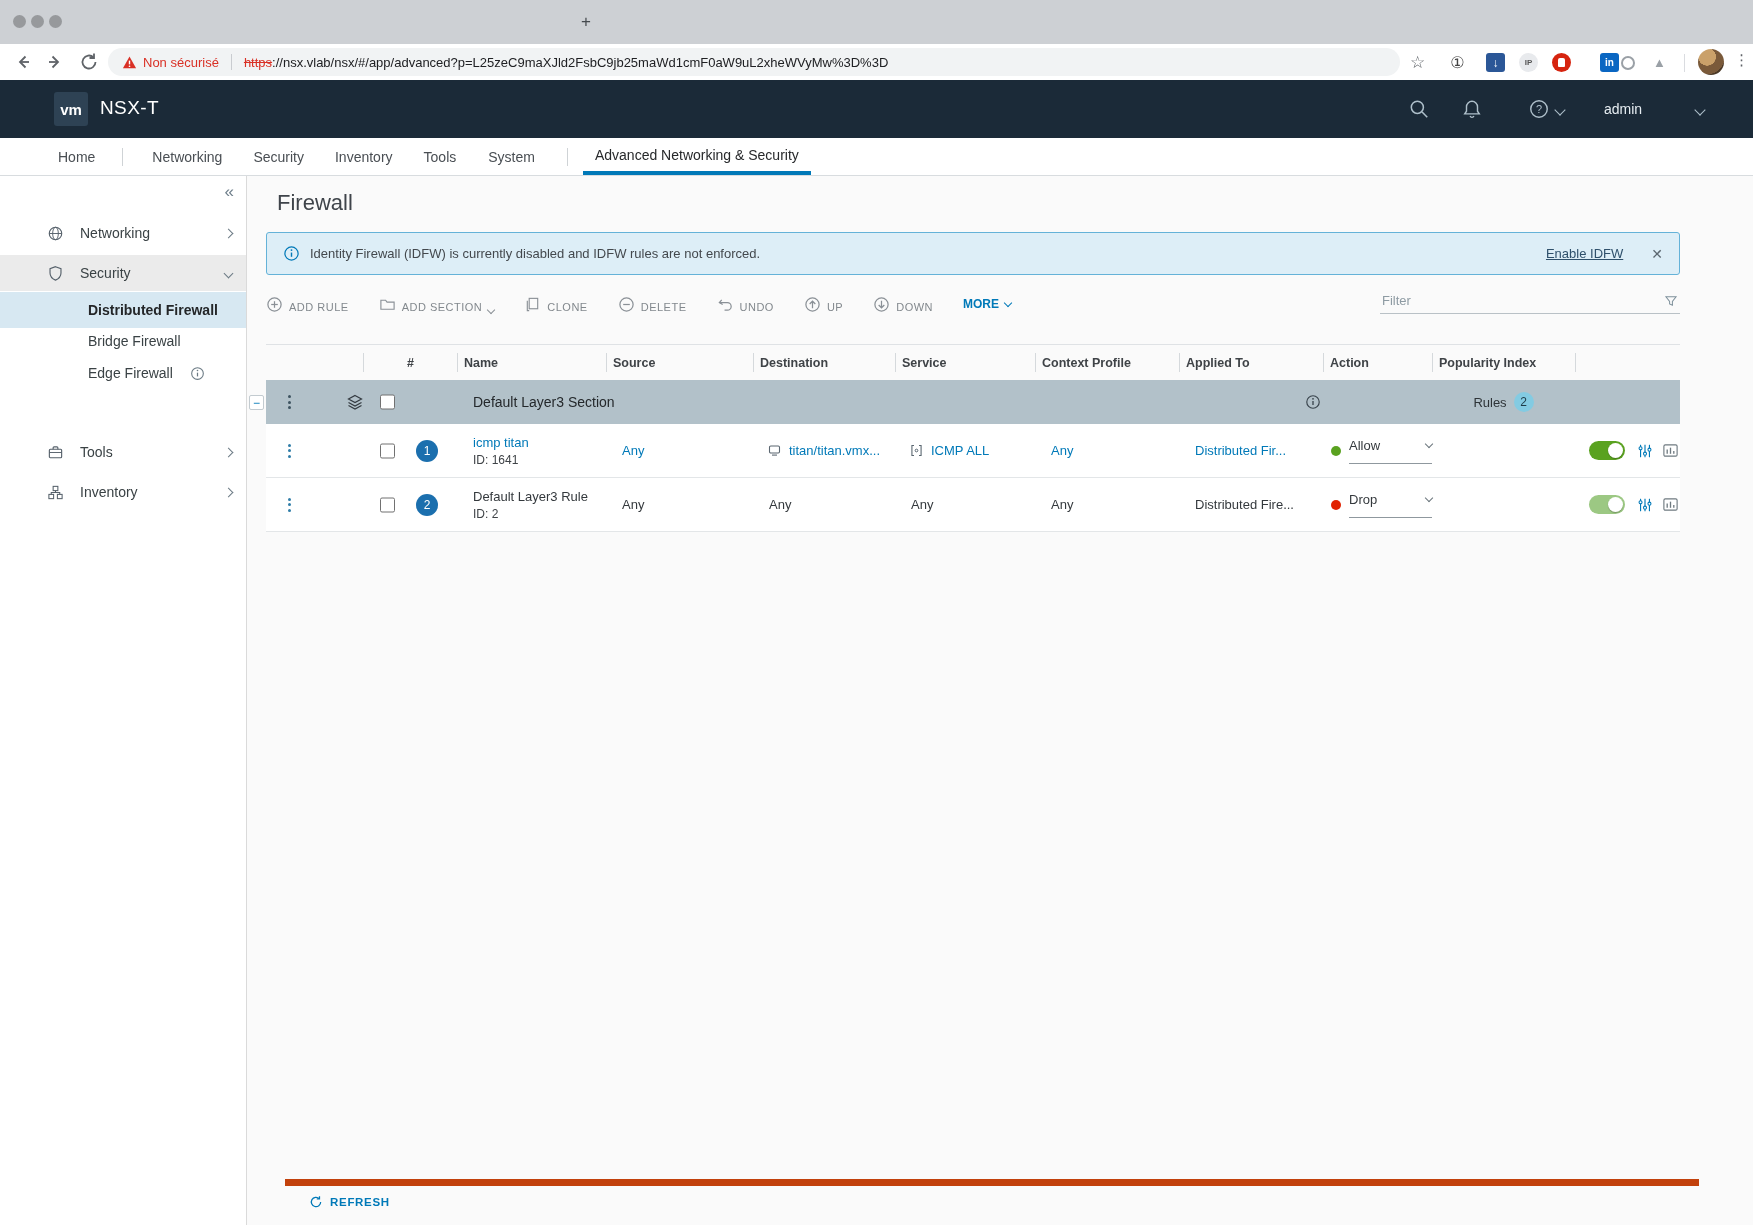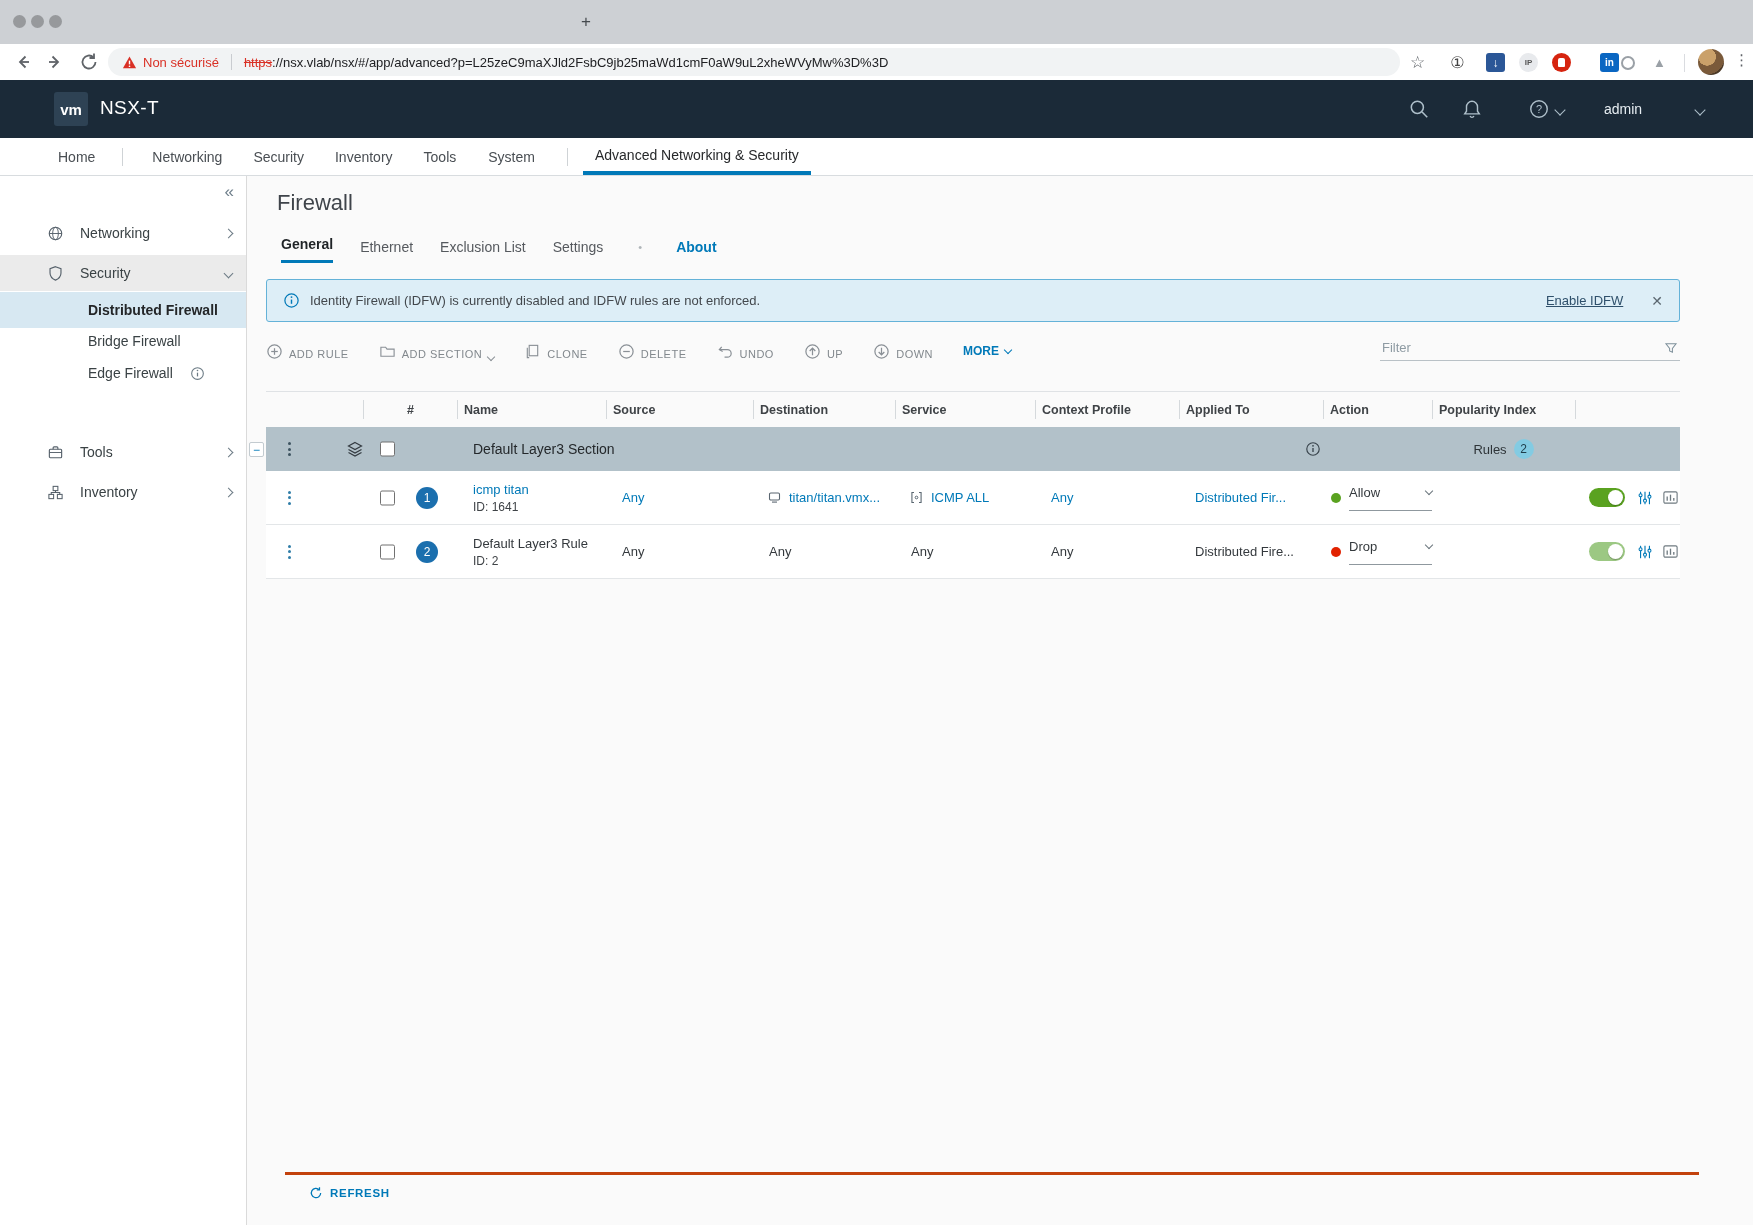--- a/index.html
+++ b/index.html
@@ -164,21 +164,21 @@
   .pop-bar { margin-left:14px; width:123px; height:19px; background:#ebebeb; border-radius:2px; }
   .end-cell { display:flex; align-items:center; padding-left:14px; }
   .toggle { position:relative; width:36px; height:19px; border-radius:10px; cursor:pointer; flex:0 0 auto; }
   .toggle.on { background:#5aa220; }
   .toggle.on-pale { background:#9cc883; }
   .toggle::after { content:""; position:absolute; right:2px; top:2px; width:15px; height:15px;
      border-radius:50%; background:#fff; box-shadow:0 1px 1px rgba(0,0,0,.25); }
   .tune-ic { width:16px; height:16px; color:#0079b8; margin-left:12px; cursor:pointer; }
   .chart-ic { width:17px; height:17px; color:#6f7a80; margin-left:9px; cursor:pointer; }
 
-  #footer { position:absolute; left:19px; bottom:15px; width:1414px; height:38px; border-top:3px solid #c2410c;
+  #footer { position:absolute; left:19px; bottom:8px; width:1414px; height:38px; border-top:7px solid #c2410c;
      display:flex; align-items:center; }
   #refresh-btn { display:flex; align-items:center; margin-left:24px; color:#0079b8; font-size:11.5px;
      font-weight:bold; letter-spacing:.7px; cursor:pointer; }
   #refresh-btn svg { width:14px; height:14px; margin-right:7px; }
 </style>
 </head>
 <body>
 
 <svg width="0" height="0" style="position:absolute">
   <defs>
@@ -441,28 +441,20 @@
     <span class="side-label">Inventory</span>
     <span class="side-chev"></span>
   </div>
 </div>
 
 <div id="main">
 <div id="inner">
 
   <h1 id="page-title">Firewall</h1>
 
-  <div id="tabsrow">
-    <span class="ptab active">General</span>
-    <span class="ptab">Ethernet</span>
-    <span class="ptab">Exclusion List</span>
-    <span class="ptab">Settings</span>
-    <span id="tab-bullet">•</span>
-    <span id="tab-about">About</span>
-  </div>
 
   <div id="banner">
     <svg class="info-ic">
           <use href="#s-info"></use>
         </svg>
     <span id="banner-text">Identity Firewall (IDFW) is currently disabled and IDFW rules are not enforced.</span>
     <span id="banner-spacer"></span>
     <span id="banner-link">Enable IDFW</span>
     <span id="banner-close">✕</span>
   </div>

